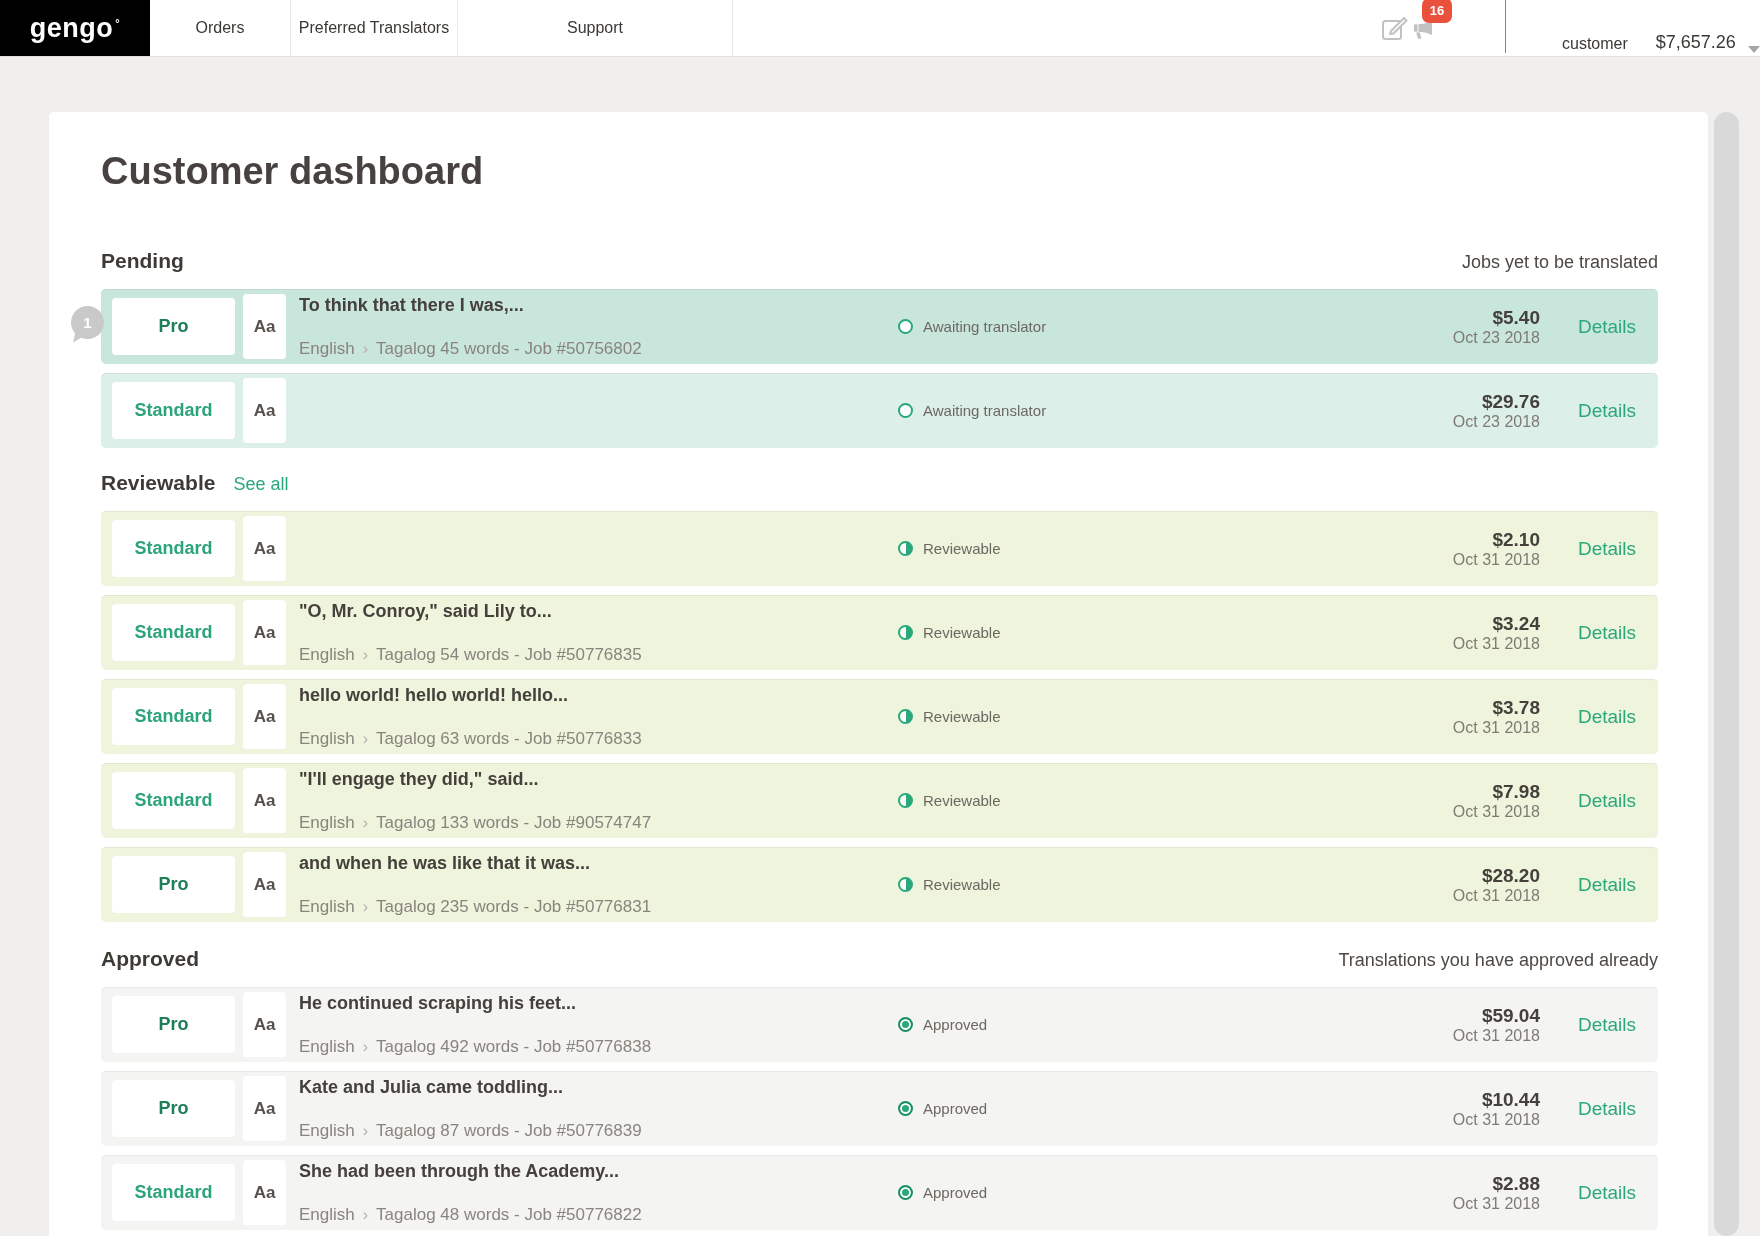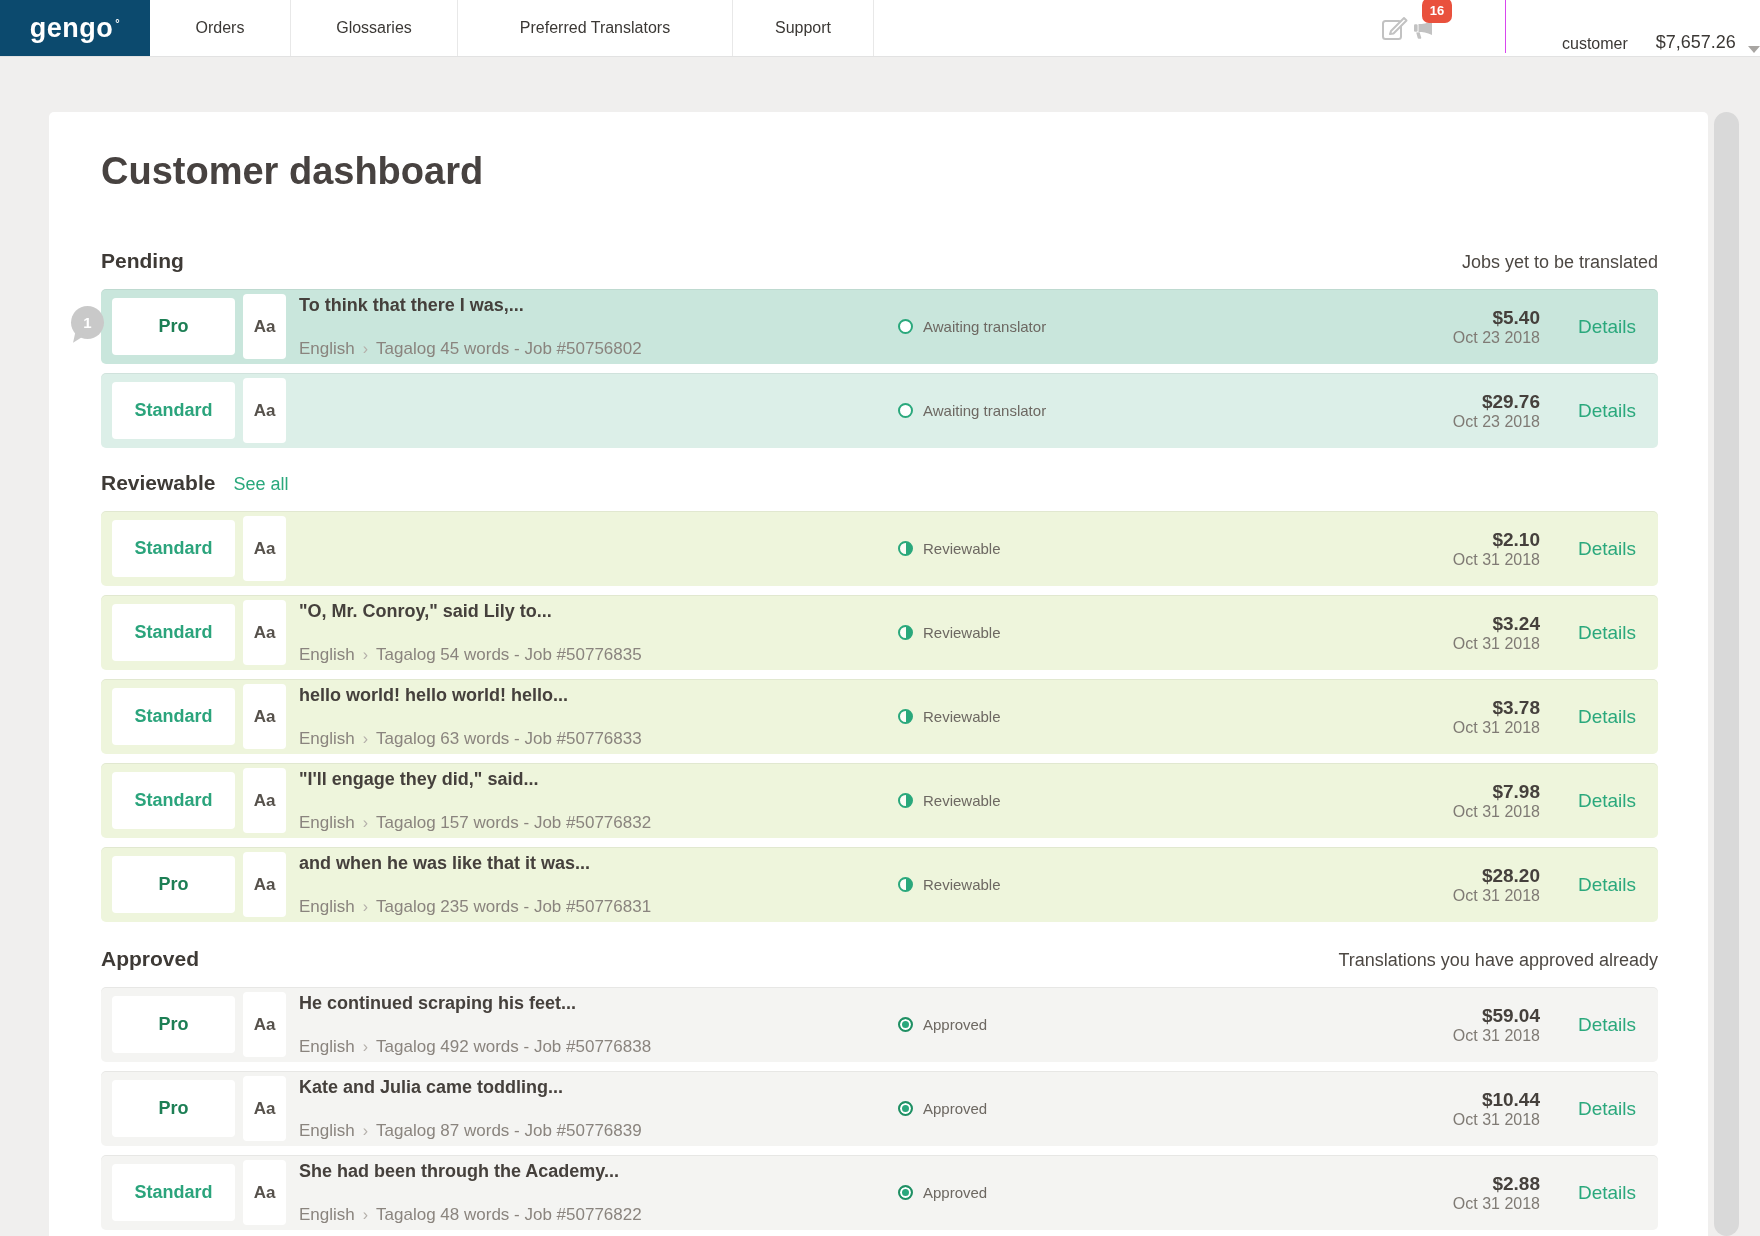--- a/index.html
+++ b/index.html
@@ -3,21 +3,21 @@
 <meta charset="utf-8">
 <style>
   * { margin:0; padding:0; box-sizing:border-box; }
   html,body { width:1760px; height:1236px; overflow:hidden;
     font-family:"Liberation Sans","DejaVu Sans",sans-serif;
     background:#f0efee; color:#45403c; }
 
   
   .header { position:absolute; top:0; left:0; width:1760px; height:57px;
     background:#fff; border-bottom:1px solid #e2e2e2; display:flex; align-items:stretch; z-index:5; }
-  .logo { width:150px; background:#0c4a6e; color:#fff; font-size:27px; font-weight:bold;
+  .logo { width:150px; background:#000000; color:#fff; font-size:27px; font-weight:bold;
     display:flex; align-items:center; justify-content:center; letter-spacing:.5px; }
   .logo sup { font-size:11px; margin-left:2px; margin-top:-10px; }
   .nav-item { display:flex; align-items:center; justify-content:center;
     font-size:16px; color:#3b3835; border-right:1px solid #e8e8e8; cursor:pointer; }
   .nav-item:nth-child(2){ width:141px; } .nav-item:nth-child(3){ width:167px; }
   .nav-item:nth-child(4){ width:275px; } .nav-item:nth-child(5){ width:141px; }
   .hdr-icons { position:absolute; top:0; left:1380px; height:57px; display:flex; align-items:center; }
   .icon-btn { position:relative; width:28px; height:28px; cursor:pointer; }
   .badge { position:absolute; top:-17px; left:14px; min-width:30px; height:25px; background:#e9513d;
     color:#fff; font-size:13px; font-weight:bold; border-radius:7px; display:flex;
@@ -89,21 +89,20 @@
 </style>
 </head>
 <body>
 
 <div class="header">
   <div class="logo">
       <span>gengo</span>
       <sup>°</sup>
     </div>
   <div class="nav-item">Orders</div>
-  <div class="nav-item">Glossaries</div>
   <div class="nav-item">Preferred Translators</div>
   <div class="nav-item">Support</div>
 
   <div class="hdr-icons">
     <div class="icon-btn">
       <svg class="icon" viewBox="0 0 28 28" fill="none" stroke="#c2c2c2" stroke-width="2" stroke-linecap="round" stroke-linejoin="round">
         <rect x="3" y="6" width="18" height="18" rx="2.5"></rect>
         <path d="M11 16 L24 3 L26.5 5.5 L13.5 18.5 L10 19 Z" fill="#ffffff"></path>
       </svg>
     </div>
@@ -228,21 +227,21 @@
     </div>
     <span class="details">Details</span>
   </div>
       <div class="job-row theme-reviewable">
 
     <div class="tier">Standard</div>
     <div class="fmt">Aa</div>
     <div class="job-main">
       <div class="job-title">"I'll engage they did," said...</div>
       <div class="job-lang">
-        <span>English</span><span class="chev">›</span><span>Tagalog 157 words - Job #50776832</span>
+        <span>English</span><span class="chev">›</span><span>Tagalog 133 words - Job #90574747</span>
       </div>
     </div>
     <div class="status">
       <span class="status-dot reviewable"></span>
       <span class="status-label">Reviewable</span>
     </div>
     <div class="money">
       <span class="price">$7.98</span>
       <span class="date">Oct 31 2018</span>
     </div>

